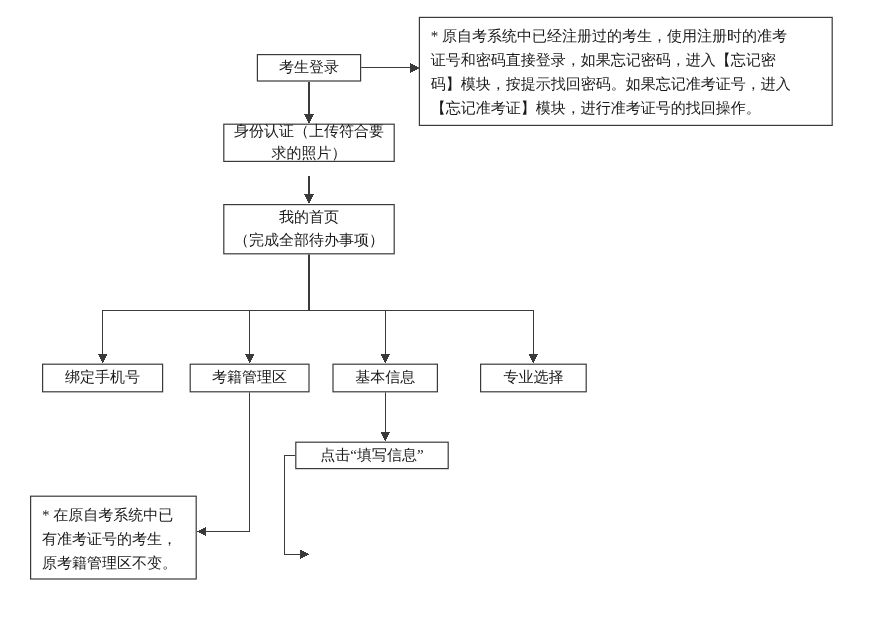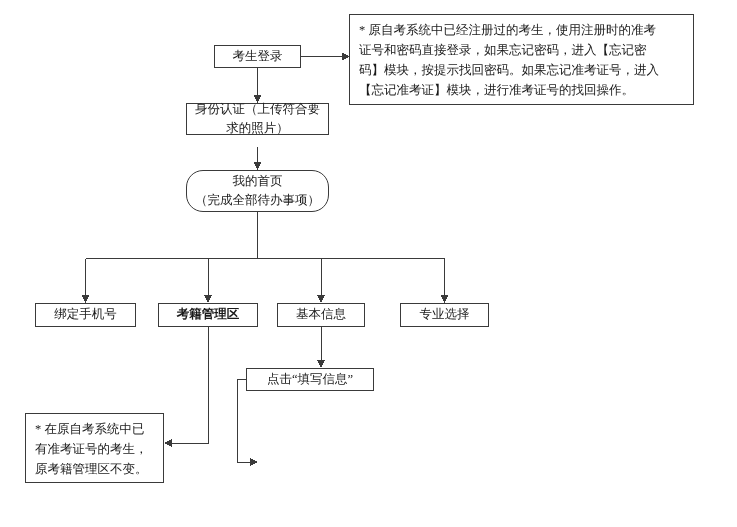--- a/index.html
+++ b/index.html
@@ -26,23 +26,23 @@
     position:absolute;
     border:1px solid #3a3a3a;
     background:#ffffff;
     font-size:12.5px; line-height:1.6;
     white-space:pre-line;
     padding:5px 9px;
     text-align:left;
   }
   .n-login    { left:214px; top:45px;  width:87px;  height:23px; }
   .n-identity { left:186px; top:103px; width:143px; height:32px; }
-  .n-home     { left:186px; top:170px; width:143px; height:42px;border-radius:17px; }
+  .n-home     { left:186px; top:170px; width:143px; height:42px; }
   .n-bind     { left:35px;  top:303px; width:101px; height:24px; }
-  .n-registry { left:158px; top:303px; width:100px; height:24px;font-weight:bold; }
+  .n-registry { left:158px; top:303px; width:100px; height:24px; }
   .n-basic    { left:277px; top:303px; width:88px;  height:24px; }
   .n-major    { left:400px; top:303px; width:89px;  height:24px; }
   .n-fill     { left:246px; top:368px; width:128px; height:23px; }
   .note-login    { left:349px; top:14px;  width:345px; height:91px; }
   .note-registry { left:25px;  top:413px; width:139px; height:70px; }
   .note-basic    { left:258px; top:420px; width:472px; height:90px; }
 </style>
 </head>
 <body>
 

